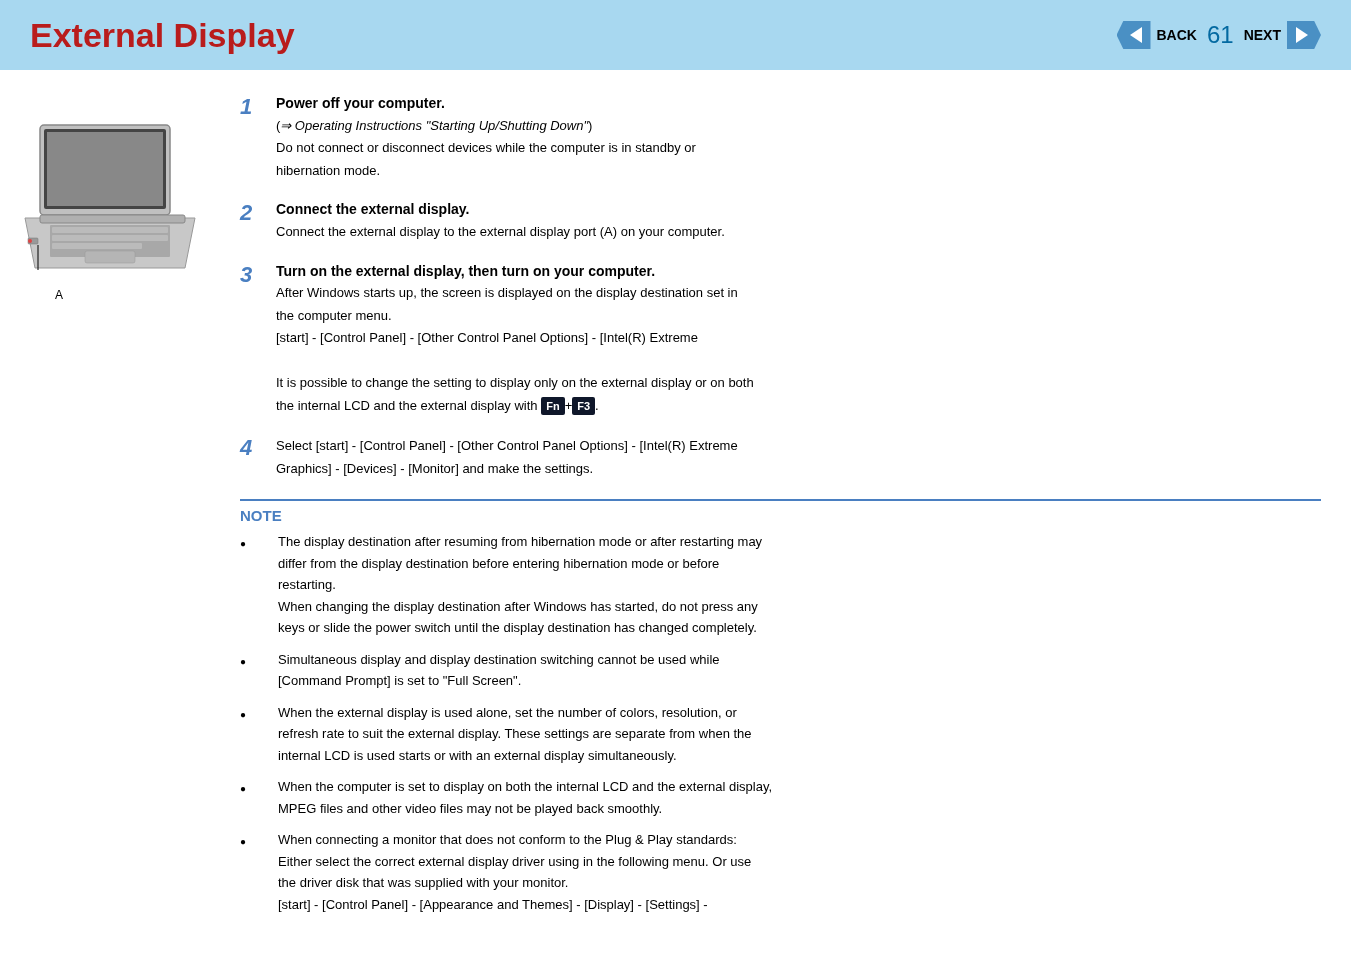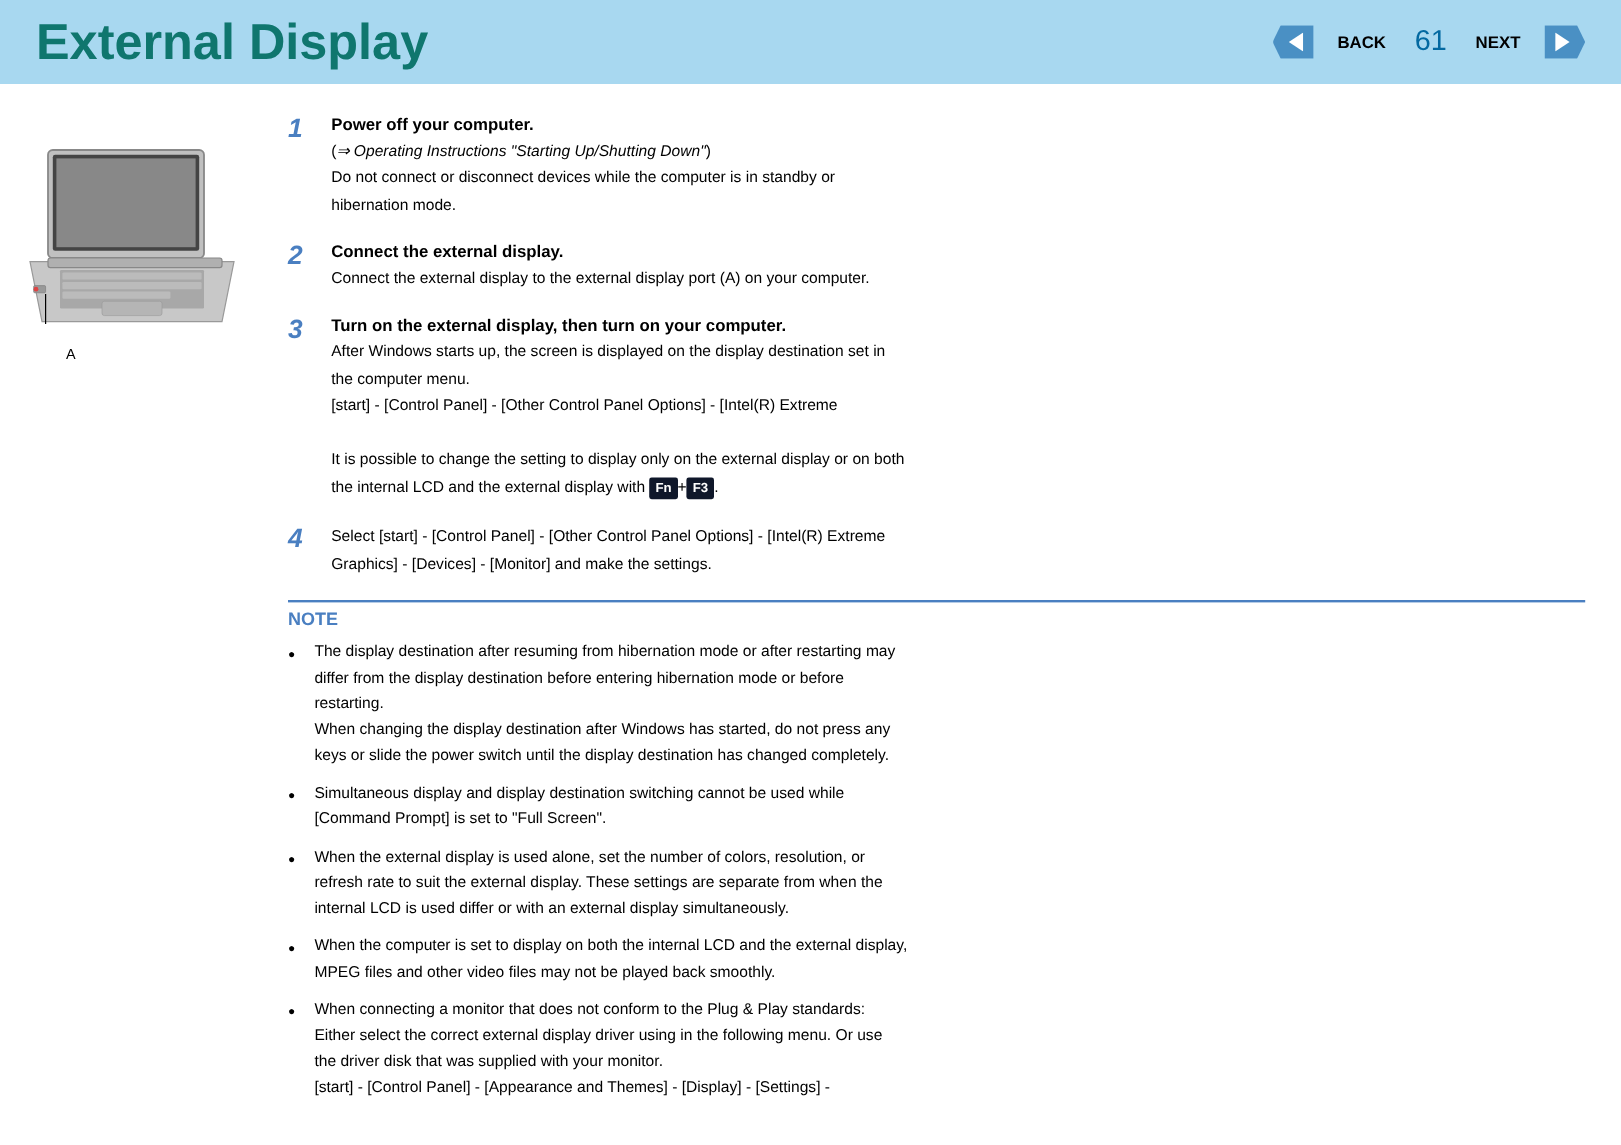--- a/index.html
+++ b/index.html
@@ -15,30 +15,30 @@
     .header-bar {
       background: #a8d8f0;
       padding: 10px 30px 10px 30px;
       min-height: 70px;
       display: flex;
       align-items: center;
       justify-content: space-between;
     }
 
     .page-title {
-      font-size: 42px;
+      font-size: 34px;
       font-weight: 900;
-      color: #0f766e;
+      color: #b91c1c;
       font-family: Arial, sans-serif;
     }
 
     .nav-controls {
       display: flex;
       align-items: center;
-      gap: 20px;
+      gap: 6px;
     }
 
     .nav-btn {
       display: inline-flex;
       align-items: center;
       justify-content: center;
       width: 34px;
       height: 28px;
       background: #4a90c4;
       border: none;
@@ -161,21 +161,21 @@
       padding: 6px 0 8px 0;
     }
 
     .note-list {
       list-style: none;
       padding: 0;
     }
 
     .note-list > li {
       display: flex;
-      gap: 8px;
+      gap: 24px;
       margin-bottom: 10px;
       font-size: 13px;
       line-height: 1.5;
       align-items: flex-start;
       justify-content: center;
     }
 
     .bullet {
       min-width: 14px;
       margin-top: 1px;
@@ -326,21 +326,21 @@
             <p>Simultaneous display and display destination switching cannot be used while</p>
             <p>[Command Prompt] is set to "Full Screen".</p>
           </div>
         </li>
 
         <li>
           <span class="bullet"></span>
           <div class="note-text">
             <p>When the external display is used alone, set the number of colors, resolution, or</p>
             <p>refresh rate to suit the external display.  These settings are separate from when the</p>
-            <p>internal LCD is used differ or with an external display simultaneously.</p>
+            <p>internal LCD is used starts or with an external display simultaneously.</p>
           </div>
         </li>
 
         <li>
           <span class="bullet"></span>
           <div class="note-text">
             <p>When the computer is set to display on both the internal LCD and the external display,</p>
             <p>MPEG files and other video files may not be played back smoothly.</p>
           </div>
         </li>

